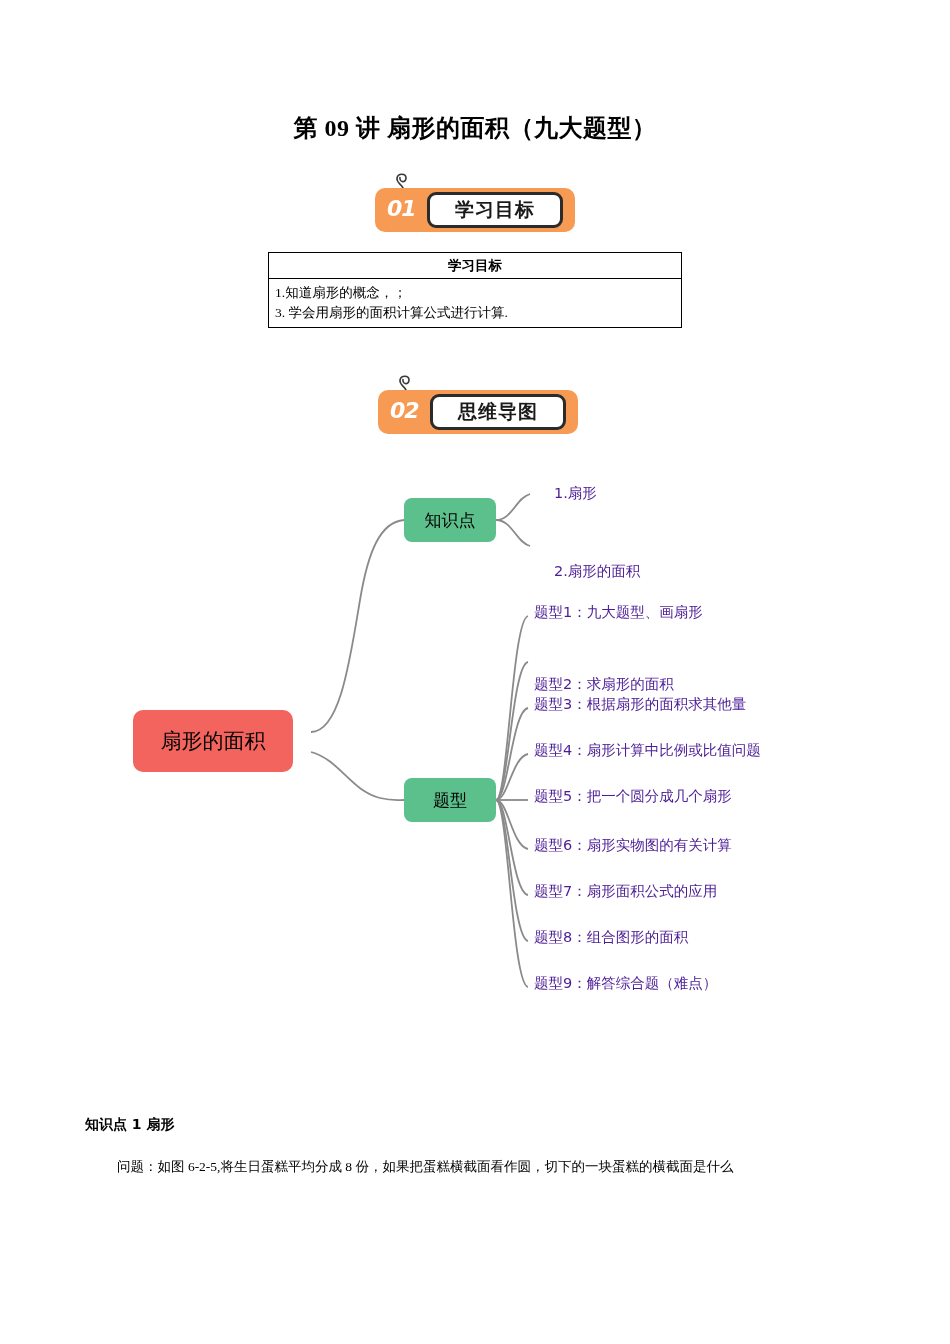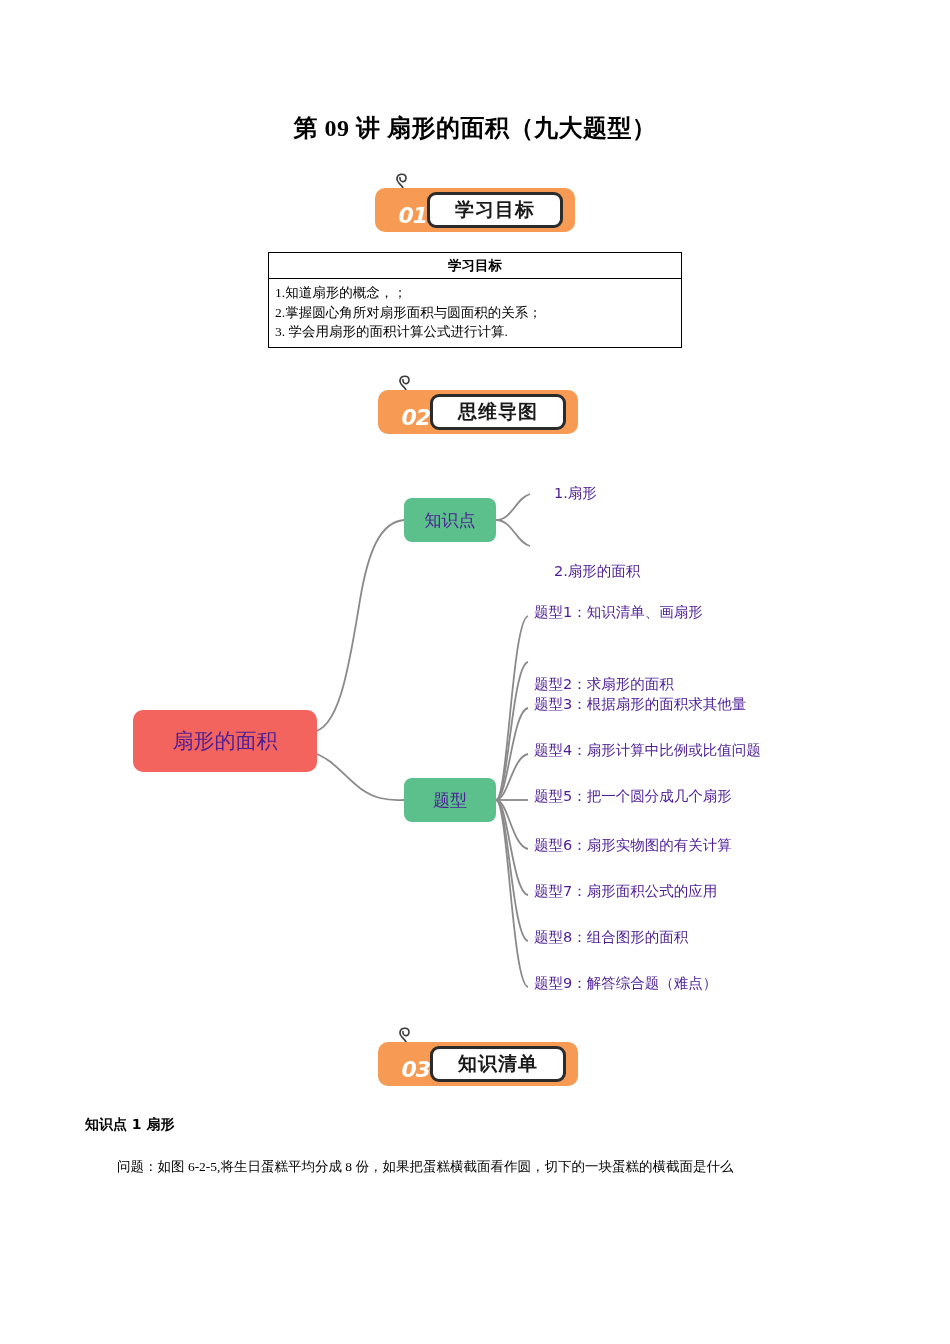--- a/index.html
+++ b/index.html
@@ -64,23 +64,22 @@
   }
   .banner .num {
     position: absolute;
     left: 12px; top: 8px;
     width: 40px;
     font-family: "DejaVu Sans", sans-serif;
     font-size: 22px;
     font-weight: bold;
     font-style: italic;
     color: #ffffff;
-    text-align: right;
+    text-align: left;
     letter-spacing: -1px;
-    margin-top: 7px;
   }
   .banner .label {
     position: absolute;
     left: 52px; top: 4px;
     width: 136px; height: 36px;
     line-height: 34px;
     text-align: center;
     font-family: "DejaVu Sans", sans-serif;
     font-size: 19px;
     font-weight: bold;
@@ -118,25 +117,25 @@
     width: 950px; height: 570px;
   }
   .mm-svg { position: absolute; left: 0; top: 0; }
   .node {
     position: absolute;
     box-sizing: border-box;
     font-family: "DejaVu Sans", sans-serif;
     display: flex;
     align-items: center;
     justify-content: center;
-    color: #4c1d95;
+    color: #000000;
   }
   .node-root {
     left: 133px; top: 250px;
-    width: 184px; height: 62px;
+    width: 160px; height: 62px;
     background: #f4645f;
     border-radius: 10px;
     font-size: 21px;
   }
   .node-green {
     background: #5cc08c;
     border-radius: 8px;
     font-size: 17px;
   }
   .node-kp { left: 404px; top: 38px; width: 92px; height: 44px; }
@@ -183,21 +182,20 @@
     <div class="plate"></div>
     <div class="plate-inner"></div>
     <div class="num">01</div>
     <div class="label">学习目标</div>
   </div>
 
   <div class="obj-table">
     <div class="obj-head">学习目标</div>
     <div class="obj-body">
       <div>1.知道扇形的概念，；</div>
-      <div>2.掌握圆心角所对扇形面积与圆面积的关系；</div>
       <div>3. 学会用扇形的面积计算公式进行计算.</div>
     </div>
   </div>
 
   <div class="banner" style="left:378px; top:390px;">
     <svg class="tail" viewBox="0 0 22 20">
       <path d="M11 20 C11 12, 3 12, 4 6 C5 1, 13 1, 13 6 C13 11, 6 11, 7 5" fill="none" stroke="#3a3a3a" stroke-width="1.6"></path>
     </svg>
     <div class="plate"></div>
     <div class="plate-inner"></div>
@@ -228,37 +226,28 @@
       </g>
     </svg>
 
     <div class="node node-root">扇形的面积</div>
     <div class="node node-green node-kp">知识点</div>
     <div class="node node-green node-tx">题型</div>
 
     <div class="leaf" style="left:554px; top:24px;">1.扇形</div>
     <div class="leaf" style="left:554px; top:70px;margin-top:32px;">2.扇形的面积</div>
 
-    <div class="leaf" style="left:534px; top:143px;">题型1：知识清单、画扇形</div>
+    <div class="leaf" style="left:534px; top:143px;">题型1：九大题型、画扇形</div>
     <div class="leaf" style="left:534px; top:189px;margin-top:26px;">题型2：求扇形的面积</div>
     <div class="leaf" style="left:534px; top:235px;">题型3：根据扇形的面积求其他量</div>
     <div class="leaf" style="left:534px; top:281px;">题型4：扇形计算中比例或比值问题</div>
     <div class="leaf" style="left:534px; top:327px;">题型5：把一个圆分成几个扇形</div>
     <div class="leaf" style="left:534px; top:376px;">题型6：扇形实物图的有关计算</div>
     <div class="leaf" style="left:534px; top:422px;">题型7：扇形面积公式的应用</div>
     <div class="leaf" style="left:534px; top:468px;">题型8：组合图形的面积</div>
     <div class="leaf" style="left:534px; top:514px;">题型9：解答综合题（难点）</div>
   </div>
 
-  <div class="banner" style="left:378px; top:1042px;">
-    <svg class="tail" viewBox="0 0 22 20">
-      <path d="M11 20 C11 12, 3 12, 4 6 C5 1, 13 1, 13 6 C13 11, 6 11, 7 5" fill="none" stroke="#3a3a3a" stroke-width="1.6"></path>
-    </svg>
-    <div class="plate"></div>
-    <div class="plate-inner"></div>
-    <div class="num">03</div>
-    <div class="label">知识清单</div>
-  </div>
 
   <div class="kp-title">知识点 1  扇形</div>
   <div class="kp-para">问题：如图 6-2-5,将生日蛋糕平均分成 8 份，如果把蛋糕横截面看作圆，切下的一块蛋糕的横截面是什么</div>
 
 </div>
 
 </body></html>

